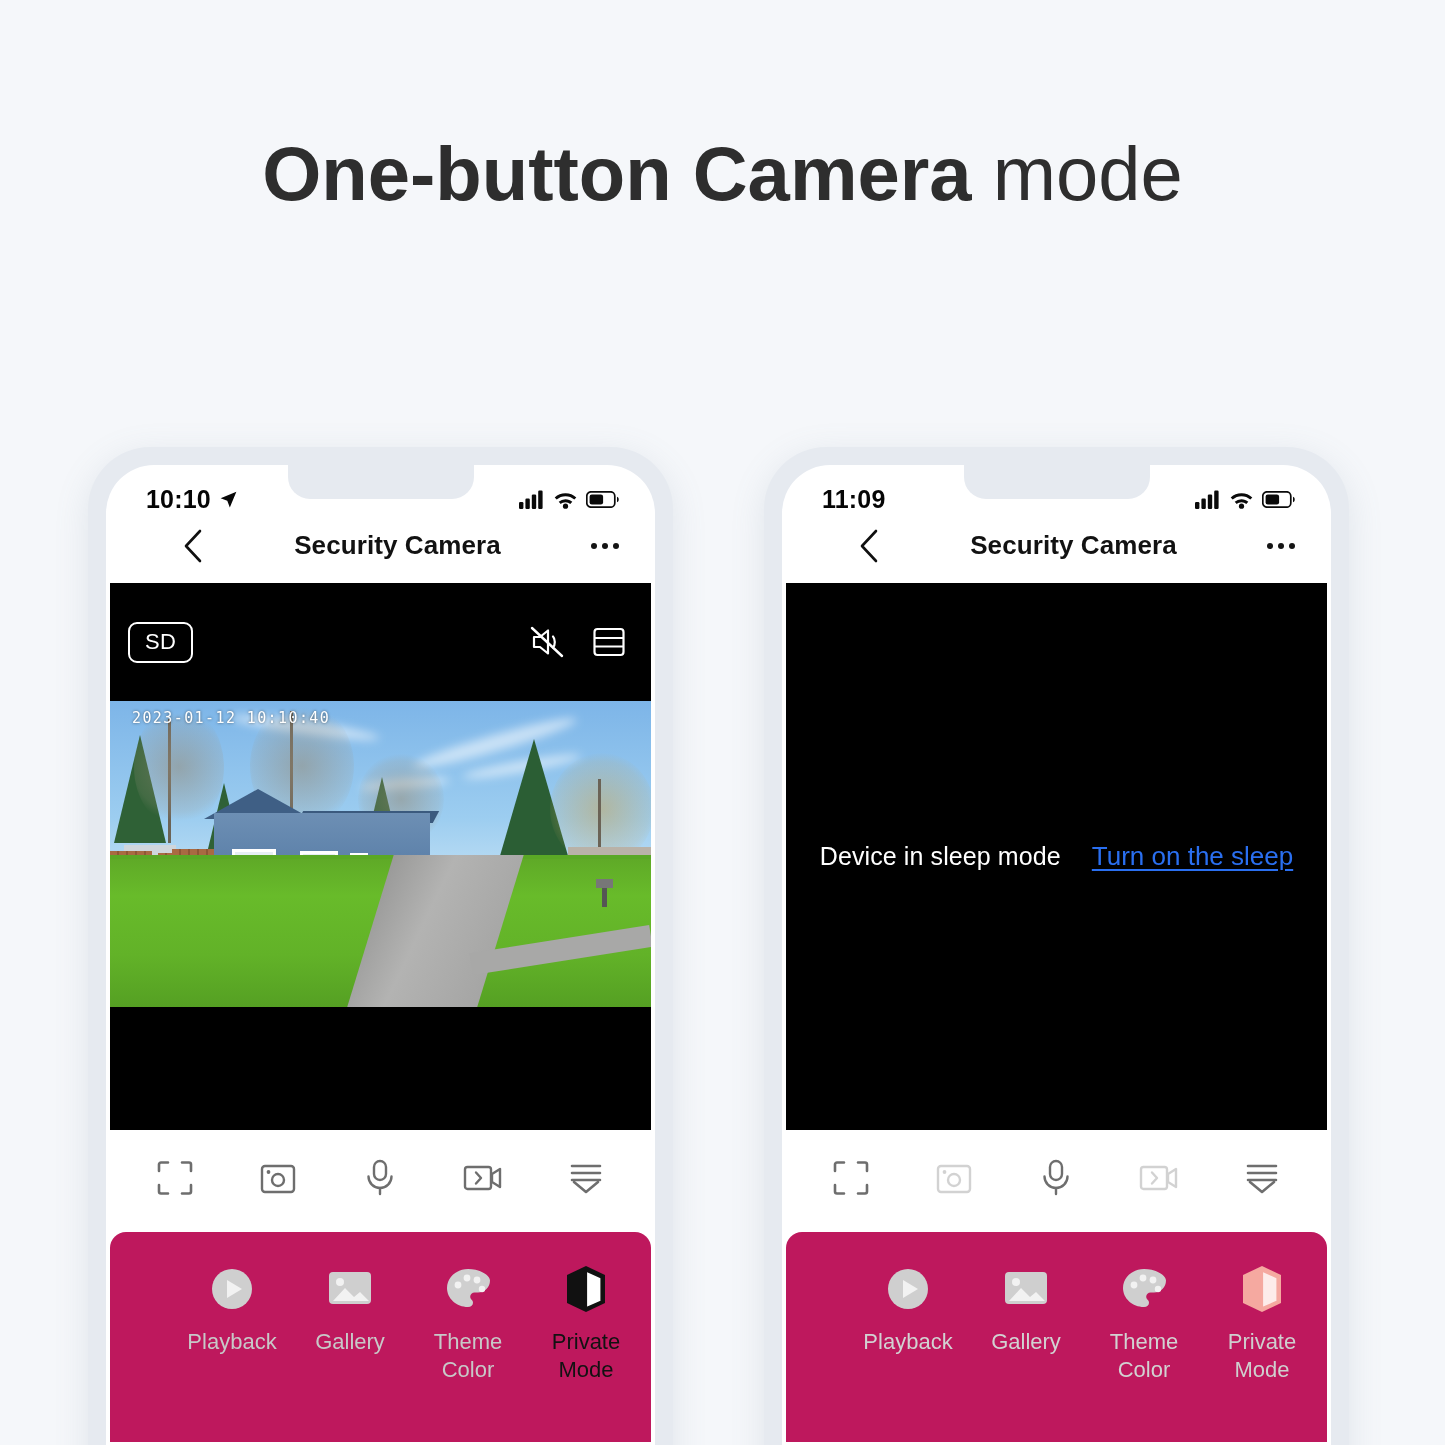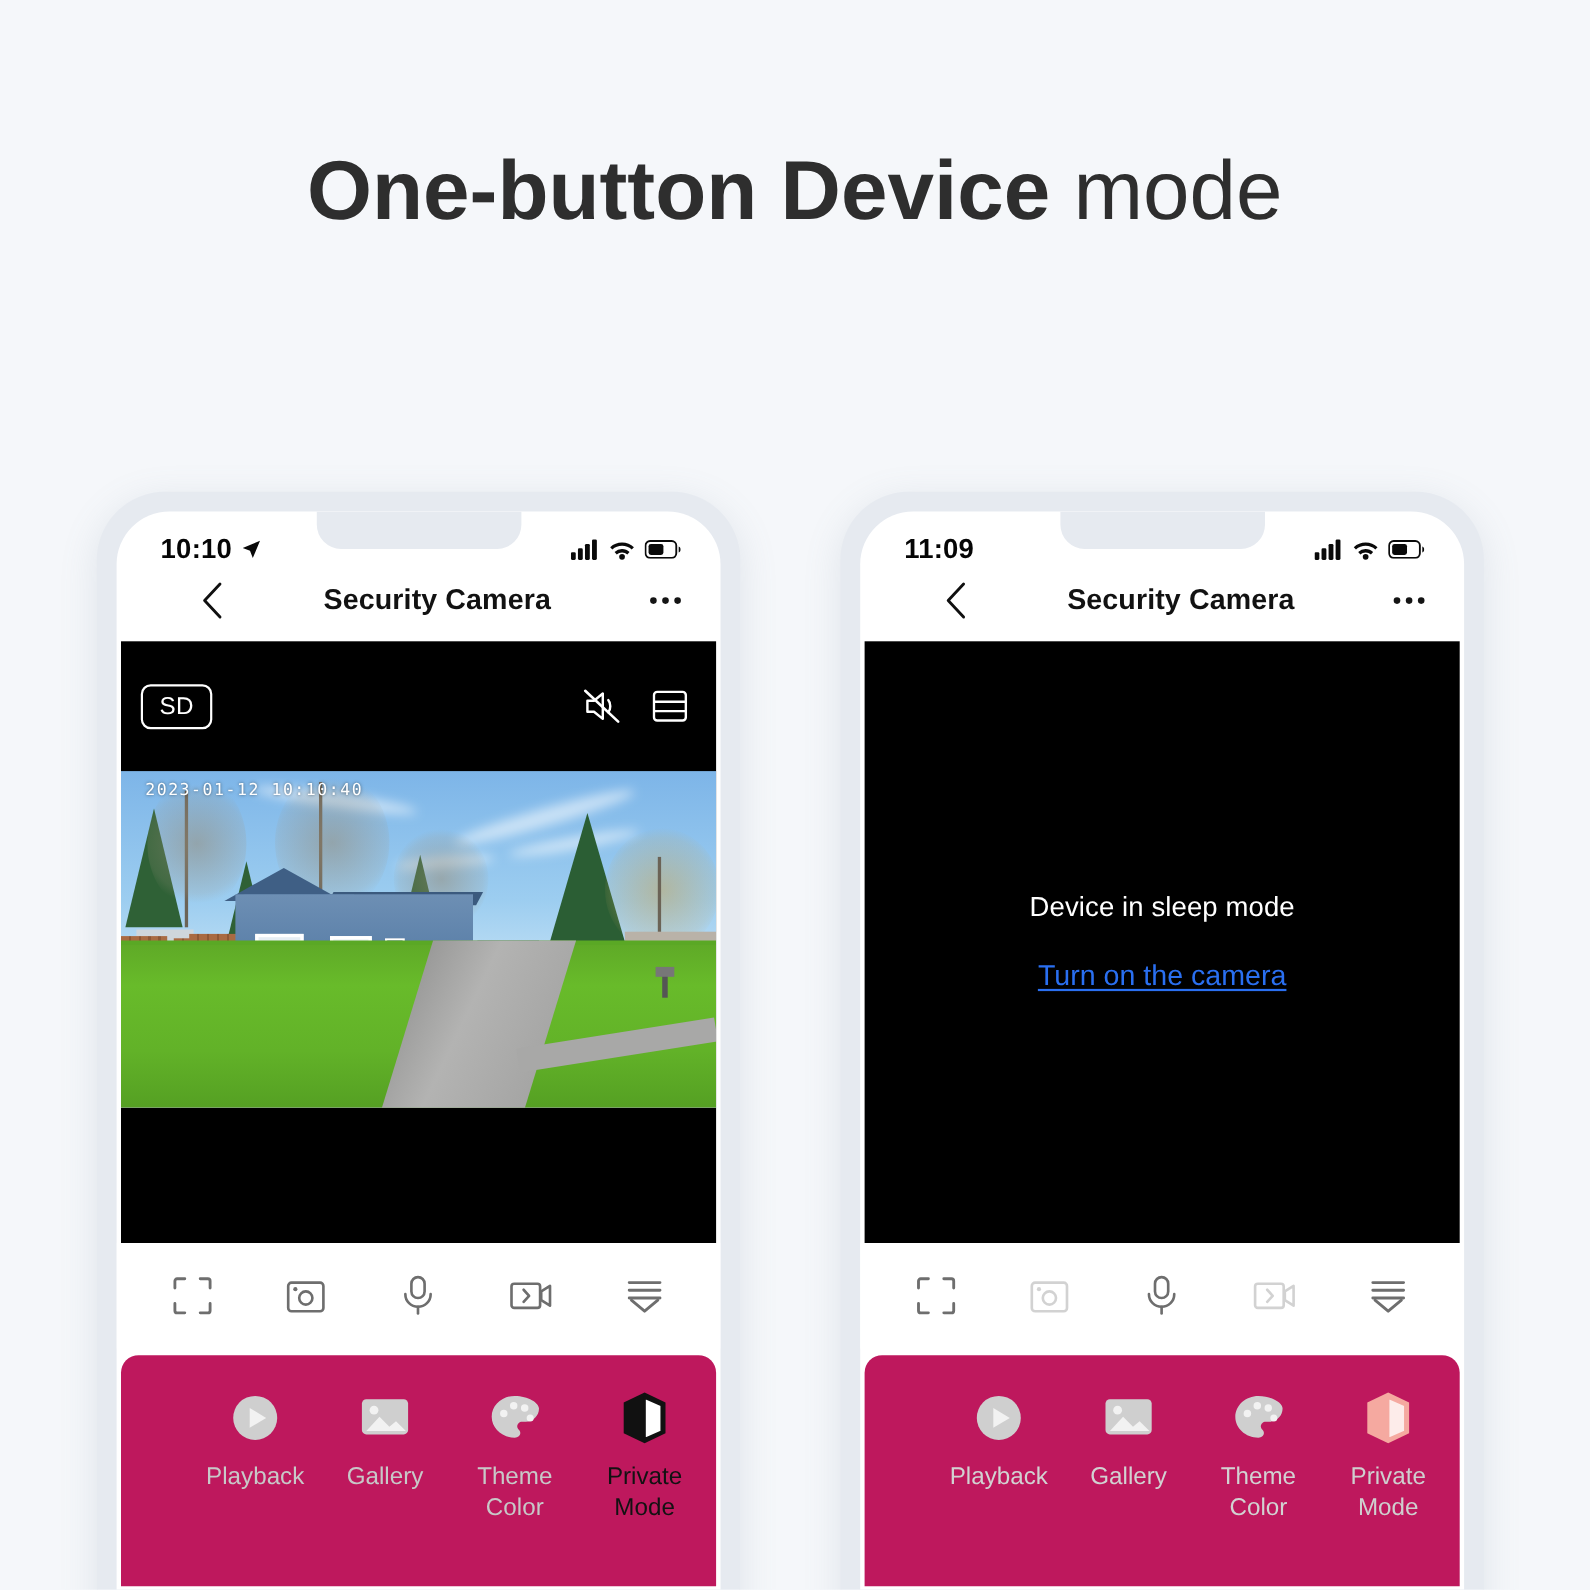--- a/index.html
+++ b/index.html
@@ -303,21 +303,21 @@
     letter-spacing: 1.4px;
     text-shadow: 0 0 3px rgba(0,0,0,0.55);
     z-index: 4;
   }
 
   
   .sleep-msg {
     position: absolute;
     top: 0; left: 0; right: 0; bottom: 0;
     display: flex;
-    flex-direction: column;
+    flex-direction: row;
     align-items: center;
     justify-content: center;
     gap: 31px;
     z-index: 4;
   }
   .sleep-text {
     color: #ffffff;
     font-size: 25px;
     letter-spacing: 0.1px;
   }
@@ -374,21 +374,21 @@
   .feature.active .feature-label { color: #121212; font-weight: 500; }
   .phone-right .feature-label { color: #d2d2d2; }
   .phone-right .feature.active .feature-label { color: #cfcfcf; font-weight: 400; }
 
   .dim { opacity: 0.30; }
 </style>
 </head>
 <body>
 
 <div class="headline">
-  <span class="headline-line2"><span class="headline-strong">One-button Device</span><span class="headline-light"> mode</span></span>
+  <span class="headline-line2"><span class="headline-strong">One-button Camera</span><span class="headline-light"> mode</span></span>
 </div>
 
 <div class="phone phone-left">
   <div class="screen">
     <div class="notch"></div>
 
     <div class="statusbar">
       <div class="status-time">
         <span>10:10</span>
         <svg width="21" height="21" viewBox="0 0 24 24">
@@ -623,21 +623,21 @@
       <div class="nav-more">
         <span class="dot3"></span>
         <span class="dot3"></span>
         <span class="dot3"></span>
       </div>
     </div>
 
     <div class="video-wrap sleep">
       <div class="sleep-msg">
         <div class="sleep-text">Device in sleep mode</div>
-        <a class="sleep-link" href="#">Turn on the camera</a>
+        <a class="sleep-link" href="#">Turn on the sleep</a>
       </div>
     </div>
 
     <div class="controlbar">
       <div class="ctl">
         <svg width="40" height="40" viewBox="0 0 40 40">
           <path d="M4 13V6.5a2 2 0 0 1 2-2H13M27 4.5h7a2 2 0 0 1 2 2V13M36 27v6.5a2 2 0 0 1-2 2H27M13 35.5H6a2 2 0 0 1-2-2V27" fill="none" stroke="#6e6e6e" stroke-width="2.6" stroke-linecap="round"></path>
         </svg>
       </div>
       <div class="ctl dim">

